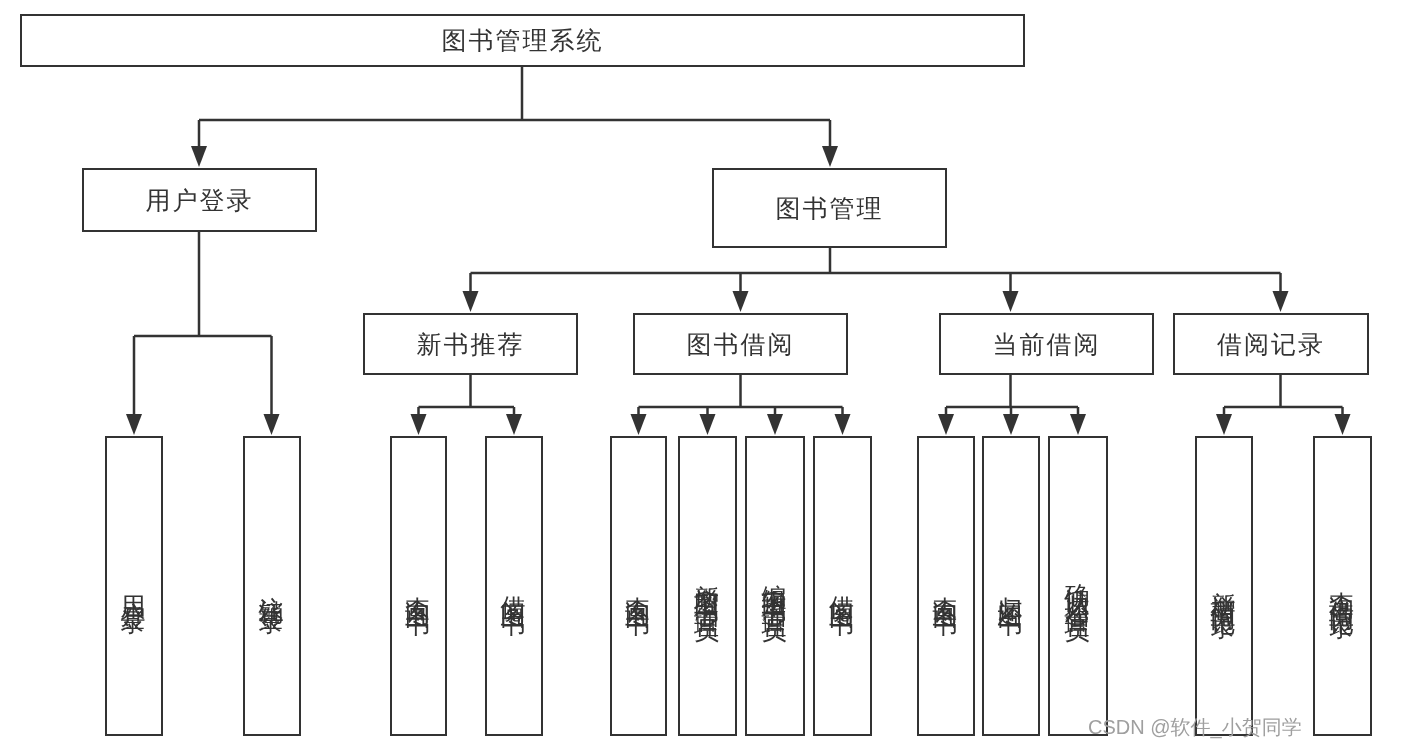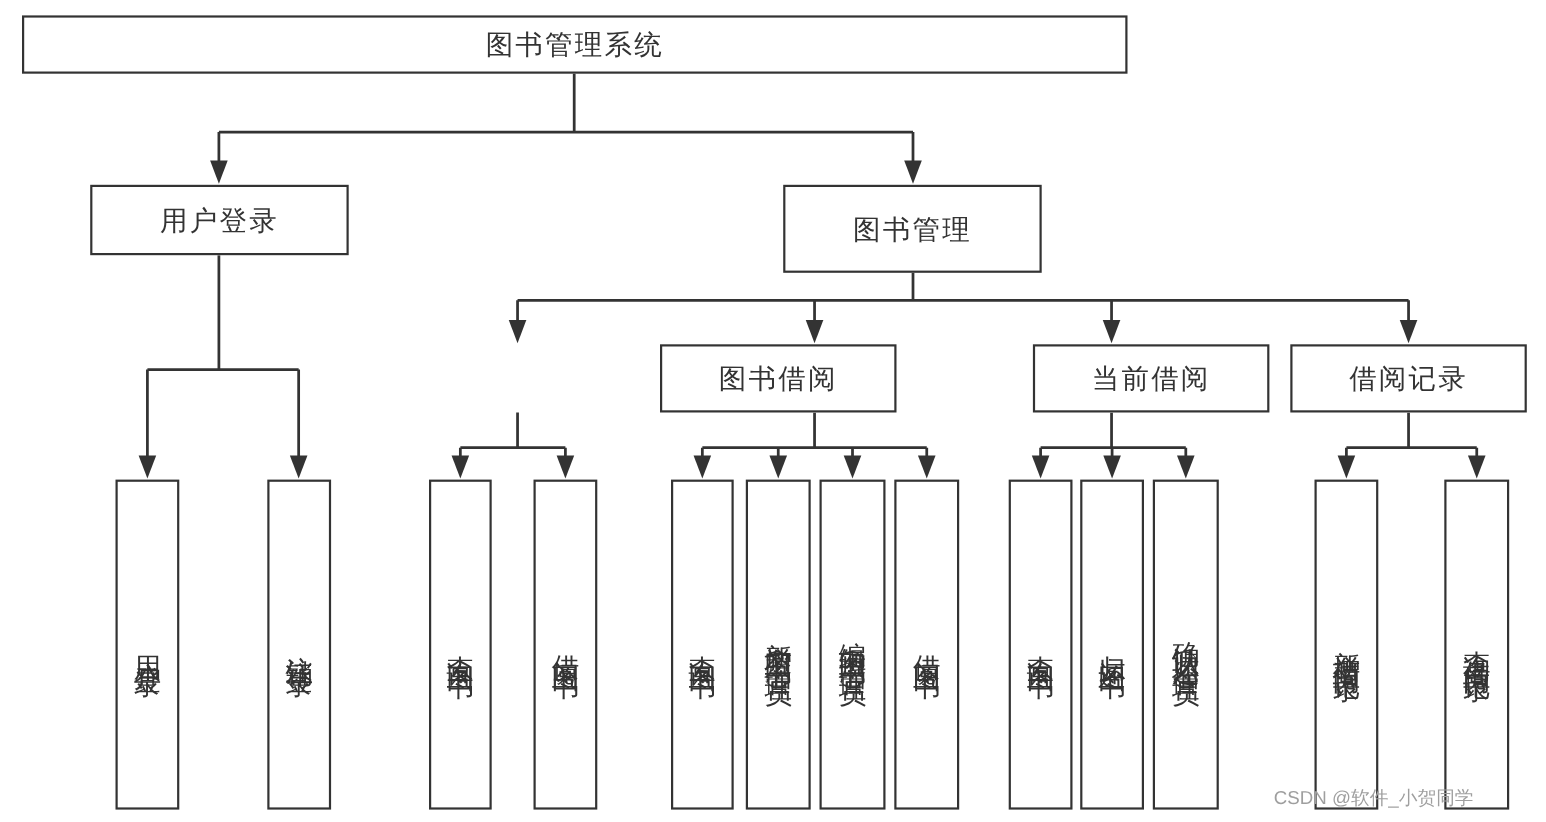--- a/index.html
+++ b/index.html
@@ -40,23 +40,23 @@
   }
   .vlabel {
     writing-mode: vertical-rl;
     font-size: 25px;
     letter-spacing: 5px;
     color: #333333;
     white-space: nowrap;
   }
   .watermark {
     position: absolute;
-    left: 1158px;
+    left: 1088px;
     top: 714px;
-    font-size: 17px;
+    font-size: 20px;
     color: #9f9f9f;
     z-index: 5;
     white-space: nowrap;
   }
 </style>
 </head>
 <body>
 
 <div class="canvas">
 
@@ -97,27 +97,30 @@
     <span class="hlabel">图书管理系统</span>
   </div>
 
   <div class="box" style="left:82px; top:168px; width:235px; height:64px;">
     <span class="hlabel">用户登录</span>
   </div>
   <div class="box" style="left:712px; top:168px; width:235px; height:80px;">
     <span class="hlabel">图书管理</span>
   </div>
 
-  <div class="box" style="left:600px; top:313px; width:215px; height:62px;">
+  <div class="box" style="left:363px; top:313px; width:215px; height:62px;">
+    <span class="hlabel">新书推荐</span>
+  </div>
+  <div class="box" style="left:633px; top:313px; width:215px; height:62px;">
     <span class="hlabel">图书借阅</span>
   </div>
   <div class="box" style="left:903px; top:313px; width:215px; height:62px;margin-left:36px;">
     <span class="hlabel">当前借阅</span>
   </div>
-  <div class="box" style="left:1173px; top:313px; width:215px; height:62px;">
+  <div class="box" style="left:1173px; top:313px; width:196px; height:62px;">
     <span class="hlabel">借阅记录</span>
   </div>
 
   <div class="box" style="left:105px; top:436px; width:58px; height:300px;">
     <span class="vlabel">用户登录</span>
   </div>
   <div class="box" style="left:243px; top:436px; width:58px; height:300px;">
     <span class="vlabel">注销登录</span>
   </div>
 

